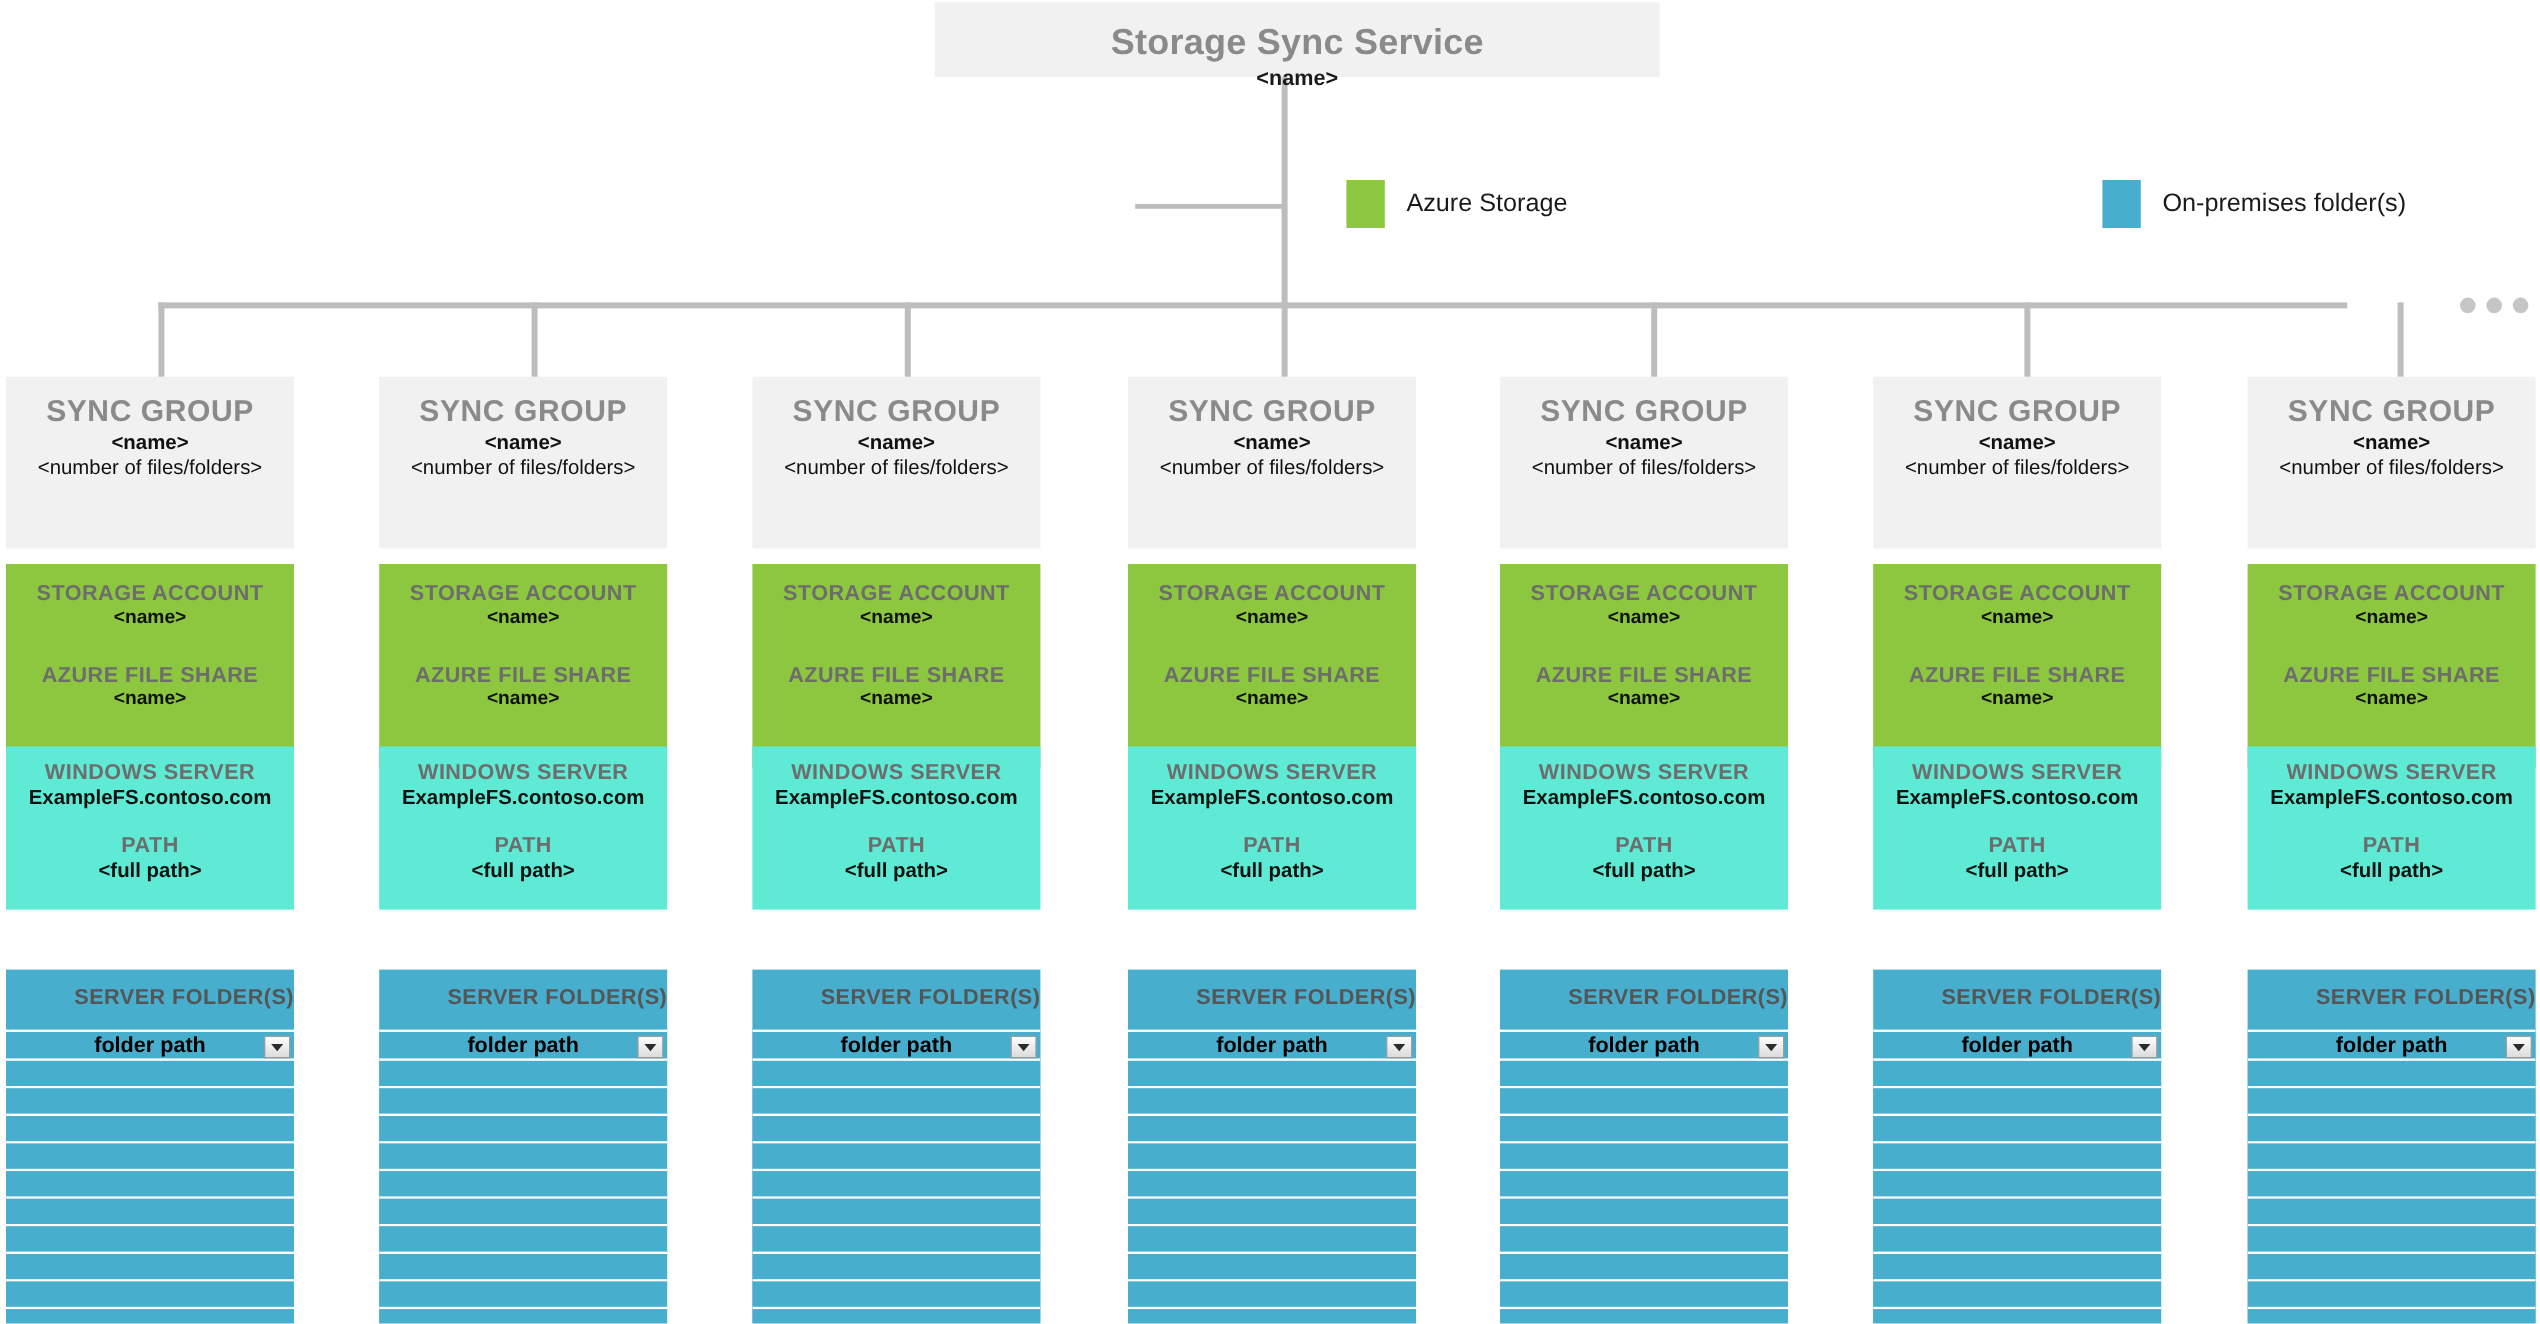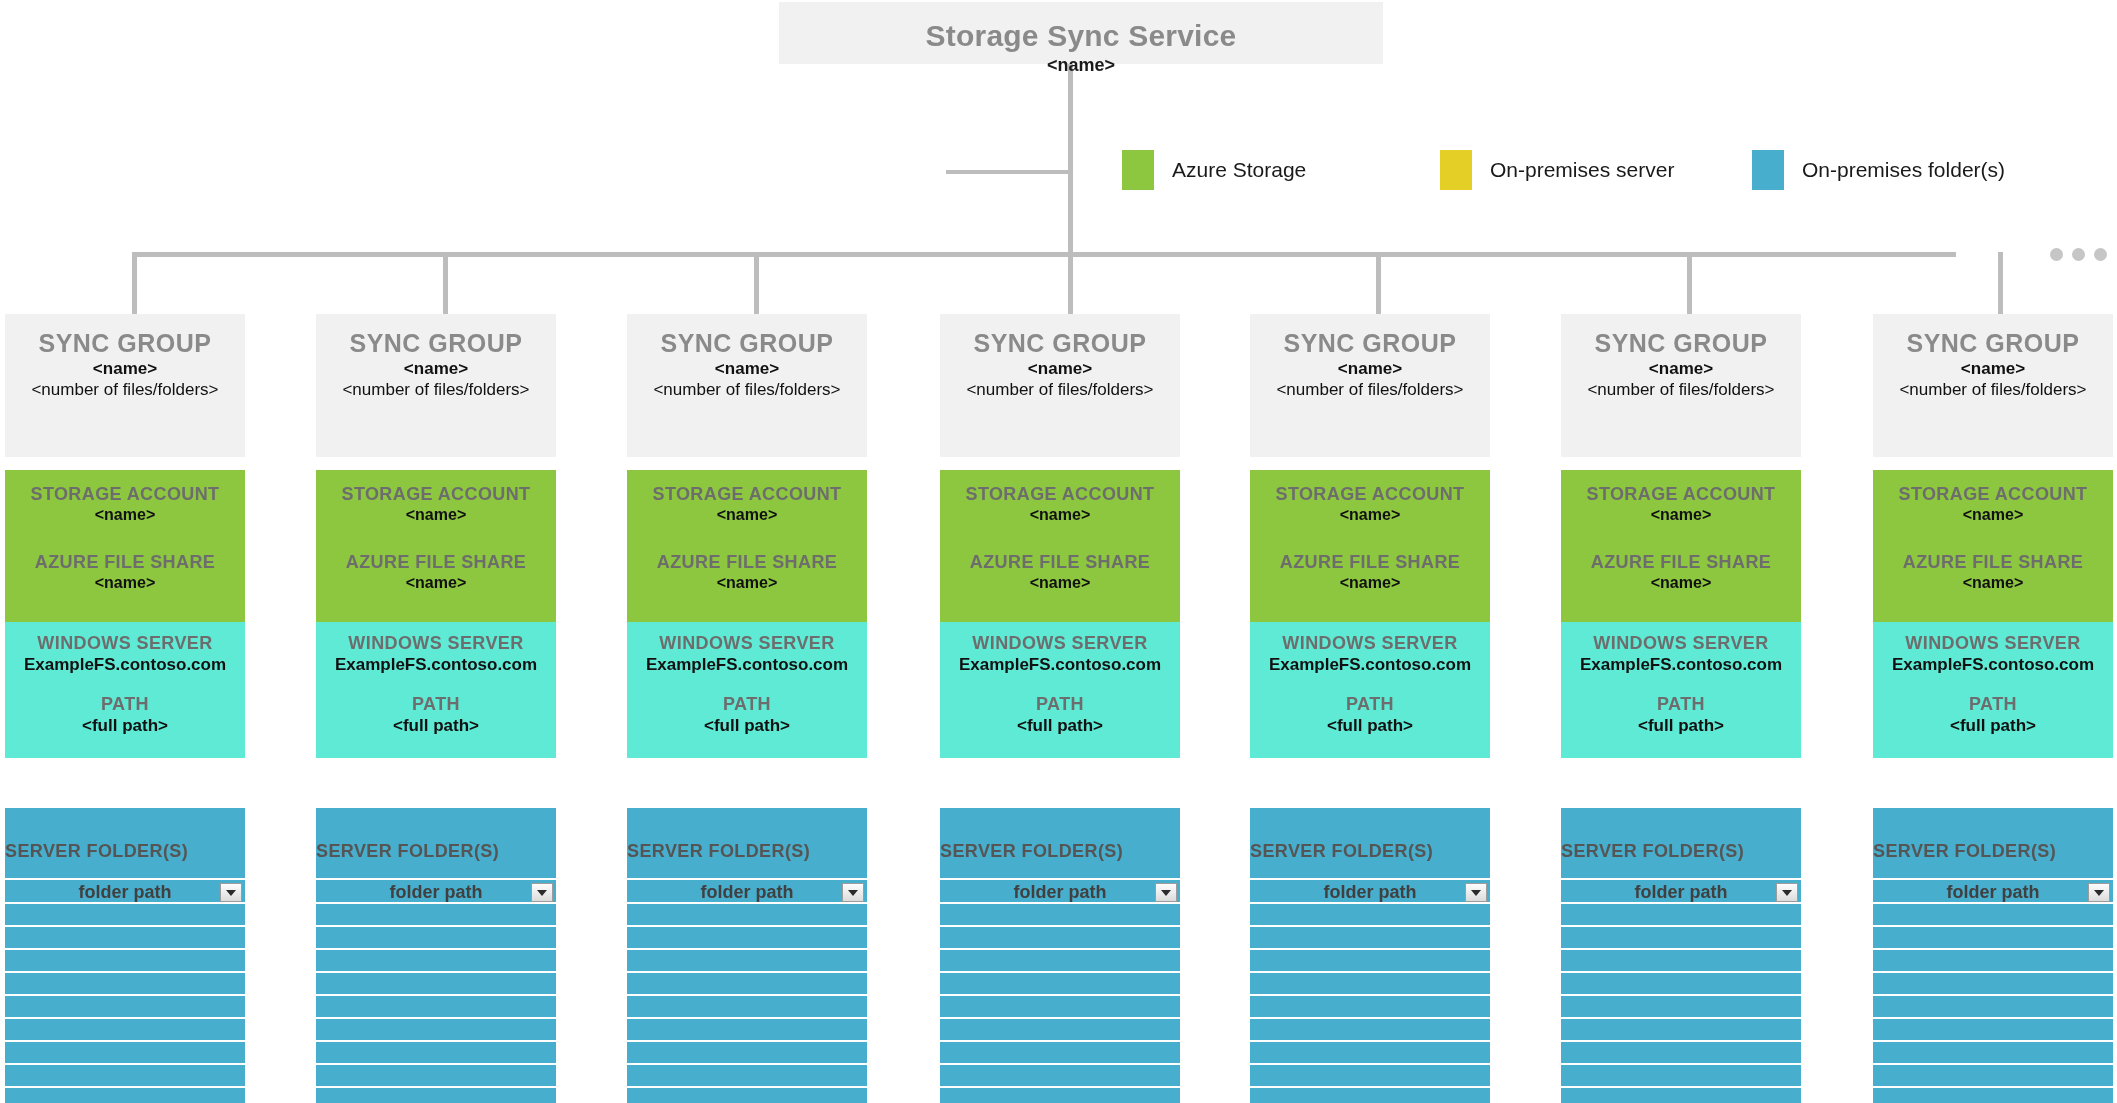--- a/index.html
+++ b/index.html
@@ -116,37 +116,36 @@
   .c-blue{
     top:808px;height:295px;
     background:#48aece;
     overflow:hidden;
   }
   .c-blue .b-h{
     font-size:18px;line-height:22px;
     font-weight:bold;color:#555555;
     letter-spacing:0.4px;
     padding-top:12px;
-    text-align:left;
-    margin-top:20px;
+    text-align:right;
   }
   .folder-header{
     position:relative;
     margin-top:16px;
     height:26px;
     line-height:26px;
     background:#48aece;
     border-top:2px solid #ffffff;
     border-bottom:2px solid #ffffff;
     box-sizing:border-box;
   }
   .folder-header .fh-text{
     font-size:18px;
     font-weight:bold;
-    color:#404040;
+    color:#000000;
     line-height:22px;
   }
   .dropdown-btn{
     position:absolute;
     right:3px;top:3px;
     width:22px;height:19px;
     background:linear-gradient(#fdfdfd,#dcdcdc);
     border:1px solid #9c9c9c;
     box-sizing:border-box;
     display:flex;align-items:center;justify-content:center;
@@ -188,24 +187,20 @@
   <div class="graybox" id="sss">
     <div class="gb-title">Storage Sync Service</div>
     <div class="gb-sub">&lt;name&gt;</div>
   </div>
 
 
   <div class="legend-item" style="left:1122px;top:150px;">
     <span class="legend-swatch" style="background:#8dc63f;"></span>
     <span class="legend-label">Azure Storage</span>
   </div>
-  <div class="legend-item" style="left:1440px;top:150px;">
-    <span class="legend-swatch" style="background:#e3cf26;"></span>
-    <span class="legend-label">On-premises server</span>
-  </div>
   <div class="legend-item" style="left:1752px;top:150px;">
     <span class="legend-swatch" style="background:#48aece;"></span>
     <span class="legend-label">On-premises folder(s)</span>
   </div>
 
   <div id="columns">
       <div class="col" style="left: 5px;">
         <div class="card c-sg">
           <div class="sg-title">SYNC GROUP</div>
           <div class="sg-name">&lt;name&gt;</div>

